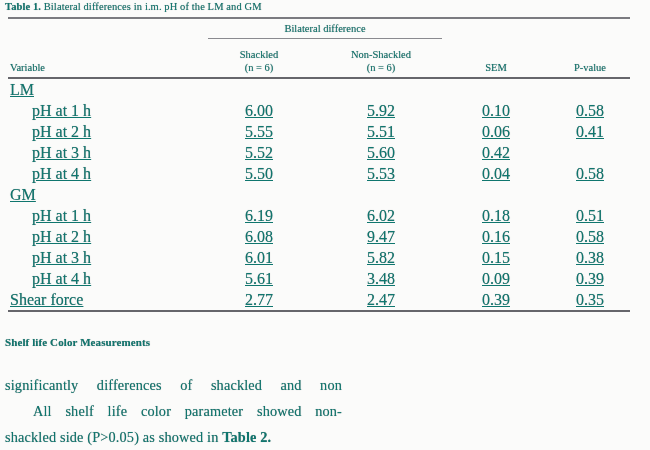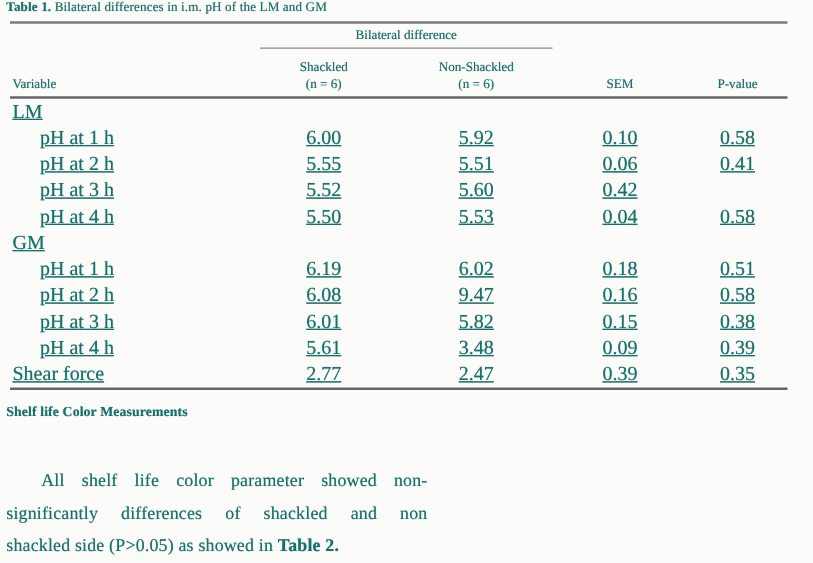--- a/index.html
+++ b/index.html
@@ -45,21 +45,21 @@
   .tbody { border-bottom:2px solid #66666b; }
   .trow {
     display:grid; grid-template-columns:190px 122px 122px 108px 1fr;
     height:21px; align-items:center; font-size:16px;
   }
   .trow .label { padding-left:2px; white-space:nowrap; }
   .trow.indent .label { padding-left:24px; }
   .trow .num { text-align:center; }
   
   .sheading {
-    position:absolute; left:5px; top:324px;
+    position:absolute; left:5px; top:336px;
     font-weight:bold; font-size:11px; letter-spacing:0.1px;
   }
   .para {
     position:absolute; left:5px; top:372px; width:337px;
     font-size:14.3px; line-height:26px; letter-spacing:0.15px;
   }
   .pline { text-align:justify; }
   .pline.just { text-align-last:justify; }
   .pline.indent { text-indent:28px; }
   .pline b { font-weight:bold; }
@@ -164,18 +164,18 @@
           <div class="num">2.47</div>
           <div class="num">0.39</div>
           <div class="num">0.35</div>
         </div>
       </div>
   </div>
 
   <div class="sheading">Shelf life Color Measurements</div>
 
   <div class="para">
+    <div class="pline just">significantly differences of shackled and non</div>
     <div class="pline just indent">All shelf life color parameter showed non-</div>
-    <div class="pline just">significantly differences of shackled and non</div>
     <div class="pline"><span>shackled side (P&gt;0.05) as showed in </span><b>Table 2.</b></div>
   </div>
 
 </div>
 
 </body></html>

